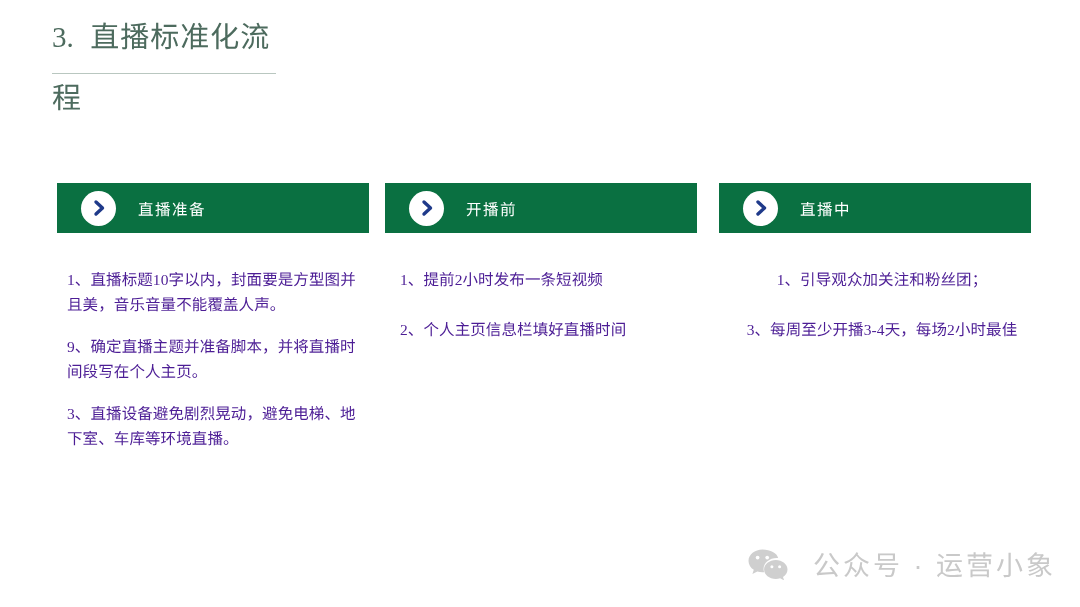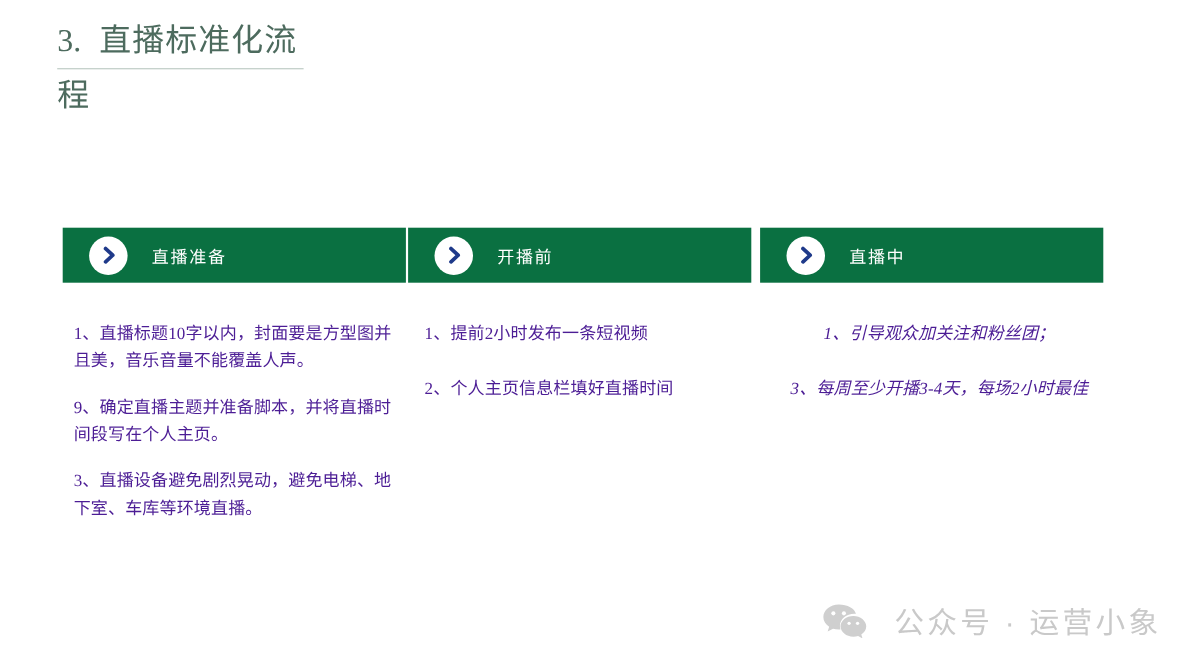--- a/index.html
+++ b/index.html
@@ -30,21 +30,21 @@
     top: 18px;
     width: 400px;
   }
   .title-line1 {
     display: inline-block;
     font-size: 29px;
     line-height: 38px;
     color: #4d6b5e;
     letter-spacing: 1px;
     border-bottom: 1.5px solid #b9c7c0;
-    padding-bottom: 6px;
+    padding-bottom: 17px;
     padding-right: 6px;
     white-space: nowrap;
   }
   .title-num {
     letter-spacing: 0px;
   }
   .title-line2 {
     display: block;
     font-size: 29px;
     line-height: 40px;
@@ -68,21 +68,21 @@
     white-space: nowrap;
   }
 
   
   .columns {
     position: absolute;
     left: 57px;
     top: 183px;
     width: 968px;
     display: flex;
-    margin-top: 24px;
+    gap: 14px;
   }
   .column {
     width: 312px;
     flex: 0 0 312px;
   }
   .column:nth-child(2) { margin-left: 2px; }
   .column:nth-child(3) { margin-left: 8px; text-align: center; }
 
   
   .banner {
@@ -123,21 +123,21 @@
   .body-item {
     font-size: 15.5px;
     line-height: 25px;
     color: #4c1d95;
     font-family: "Liberation Serif", "DejaVu Serif", serif;
     letter-spacing: 0.1px;
     margin-bottom: 17px;
   }
   .col-b .body-list { padding-left: 15px; margin-top: 34px; }
   .col-b .body-item { margin-bottom: 25px; white-space: nowrap; }
-  .col-c .body-list { padding-left: 14px; margin-top: 34px; font-style: italic; }
+  .col-c .body-list { padding-left: 14px; margin-top: 34px; }
   .col-c .body-item { margin-bottom: 25px; white-space: nowrap; }
 
   
   .watermark {
     position: absolute;
     right: 24px;
     bottom: 24px;
     display: flex;
     align-items: center;
     gap: 24px;

